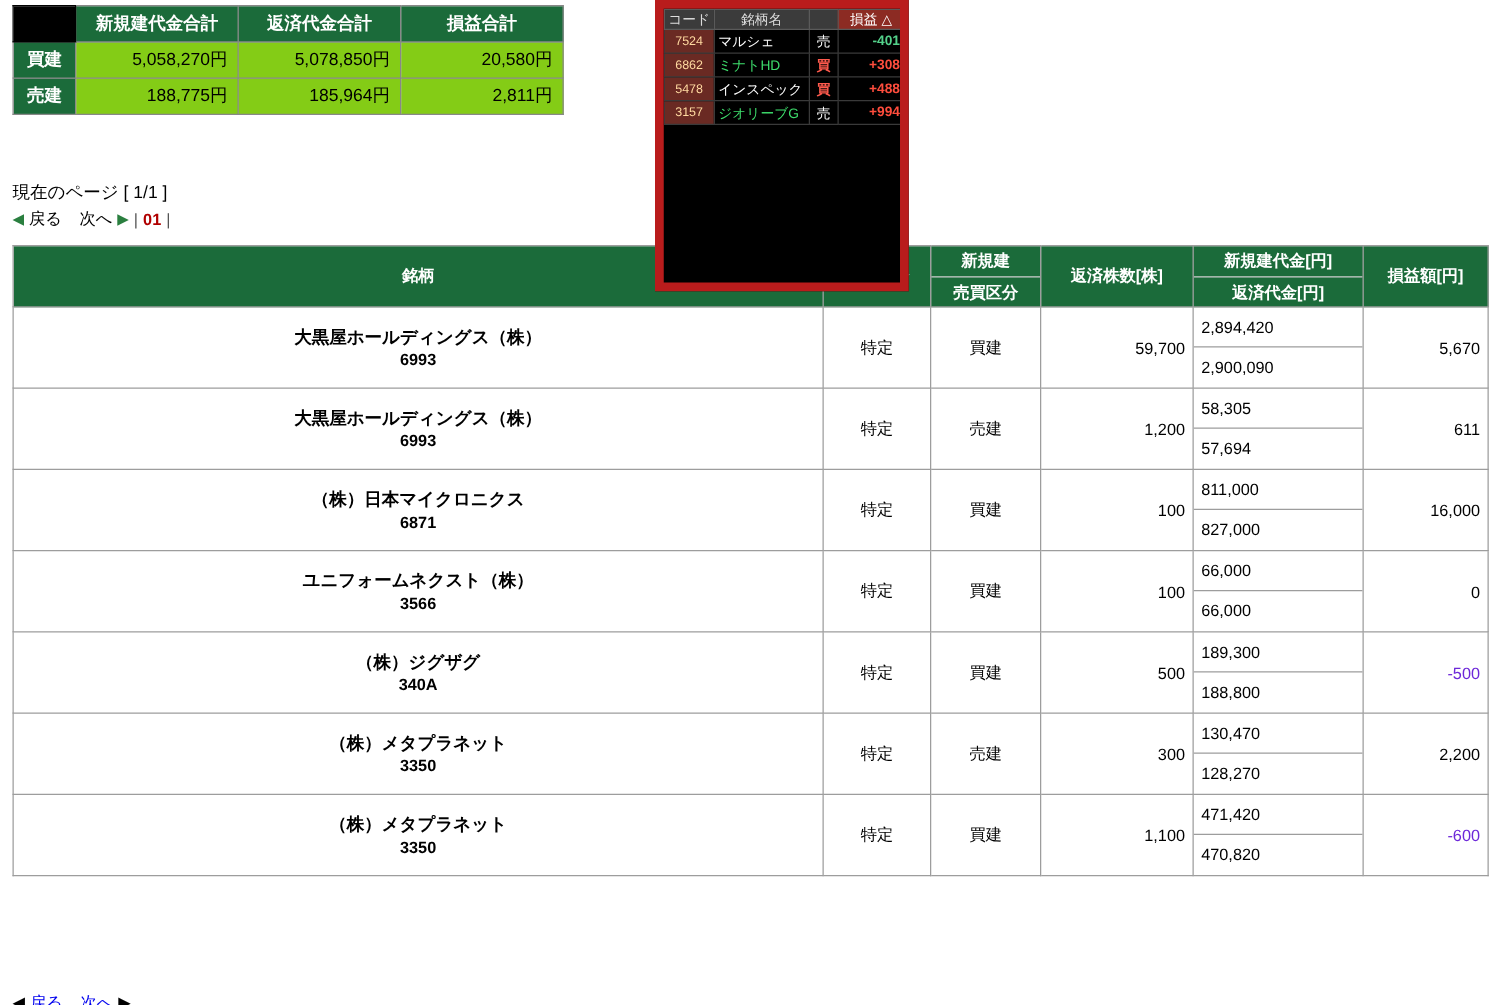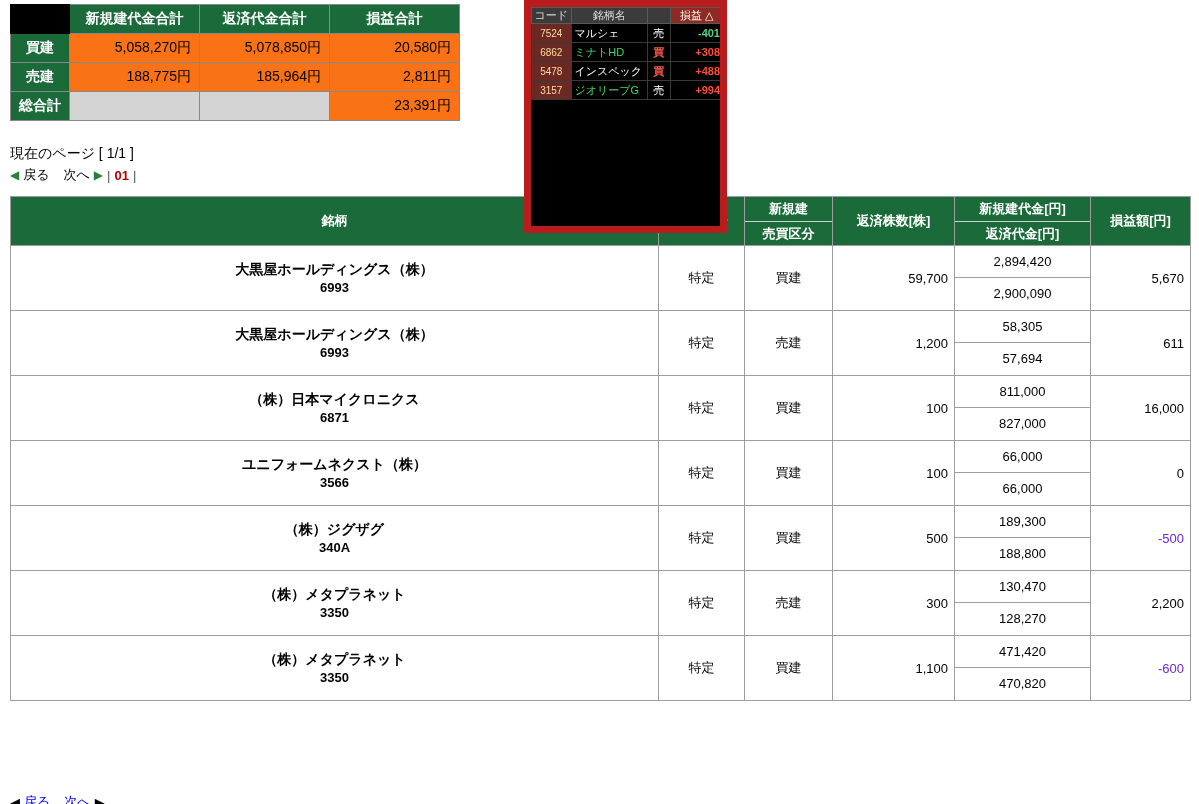--- a/index.html
+++ b/index.html
@@ -40,21 +40,21 @@
     width: 50px;
   }
   .summary tbody th {
     background: #1b6b3a;
     color: #fff;
     font-weight: bold;
     text-align: center;
     width: 50px;
   }
   .summary tbody td {
-    background: #f97316;
+    background: #84cc16;
     text-align: right;
     min-width: 130px;
   }
   .summary tbody td.blank {
     background: #d4d4d4;
   }
 
   
   .page-now {
     position: absolute; left: 10px; top: 145px;
@@ -119,21 +119,21 @@
     text-align: center;
     line-height: 1.45;
   }
   .cell-name .nm { font-weight: bold; font-size: 14px; }
   .cell-name .cd { font-weight: bold; font-size: 13px; }
   .cell-center { text-align: center; }
   .cell-right  { text-align: right; }
 
   .amt-cell { padding: 0 !important; }
   .amt-cell div {
-    text-align: center;
+    text-align: left;
     padding: 4px 6px;
     height: 32px;
     line-height: 24px;
   }
   .amt-cell .top { border-bottom: 1px solid #9d9d9d; }
   .neg { color: #6d28d9; margin-left: 40px; }
 
   
   .watch {
     position: absolute;
@@ -210,26 +210,20 @@
         <th>買建</th>
         <td>5,058,270円</td>
         <td>5,078,850円</td>
         <td>20,580円</td>
       </tr>
       <tr>
         <th>売建</th>
         <td>188,775円</td>
         <td>185,964円</td>
         <td>2,811円</td>
-      </tr>
-      <tr>
-        <th>総合計</th>
-        <td class="blank"></td>
-        <td class="blank"></td>
-        <td>23,391円</td>
       </tr>
     </tbody>
   </table>
 
   <div class="page-now">現在のページ [ 1/1 ]</div>
 
   <div class="pager">
     <span class="tri-l">◀</span>
     <a class="lnk" href="#">戻る</a>
     <a class="lnk" href="#" style="margin-left:10px;">次へ</a>

